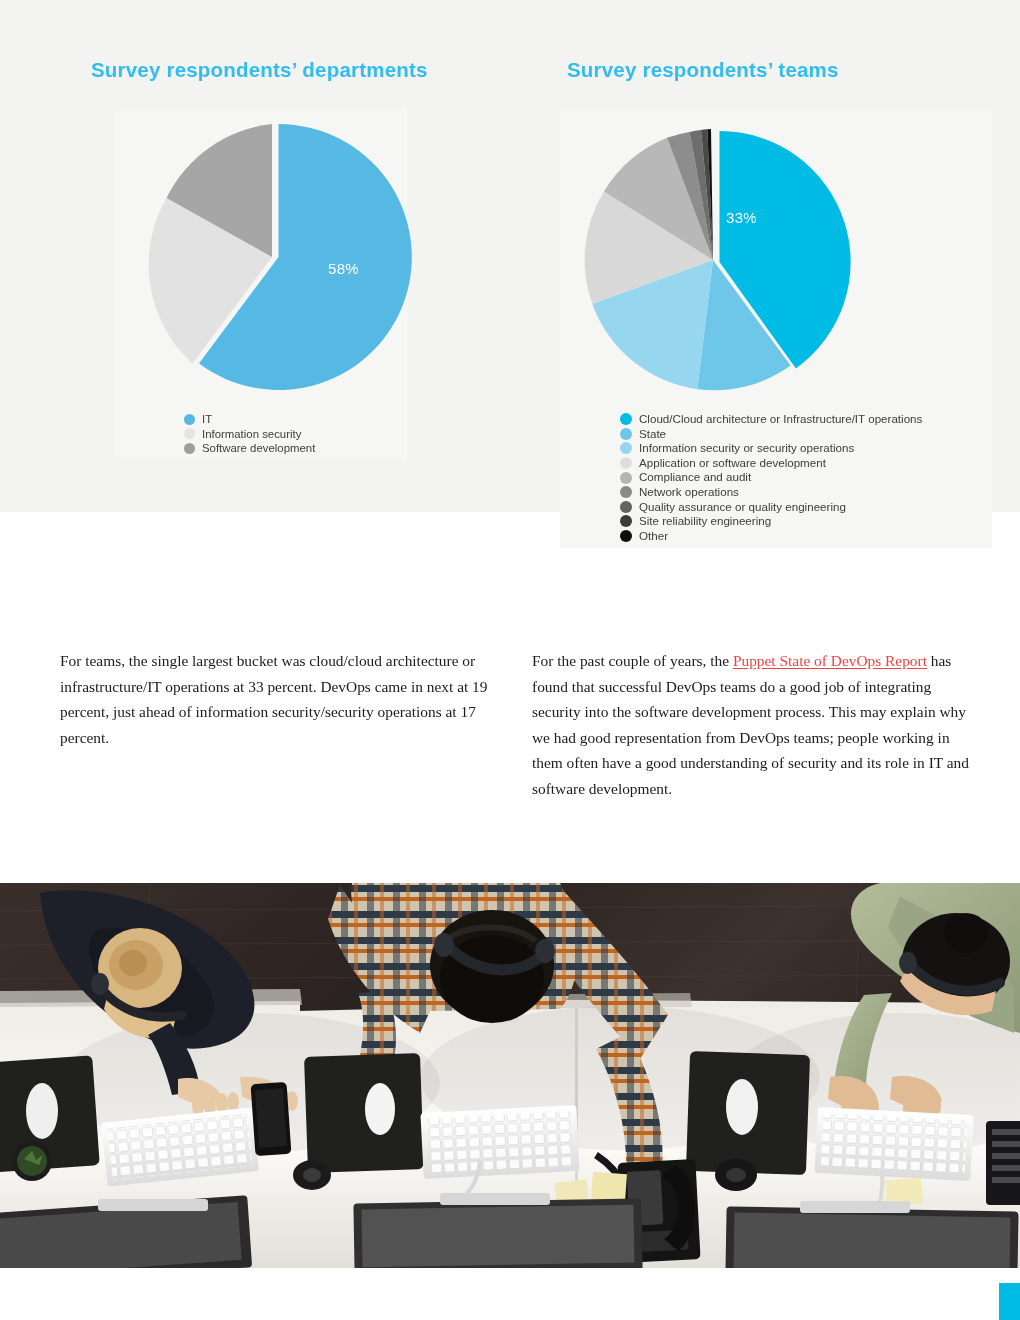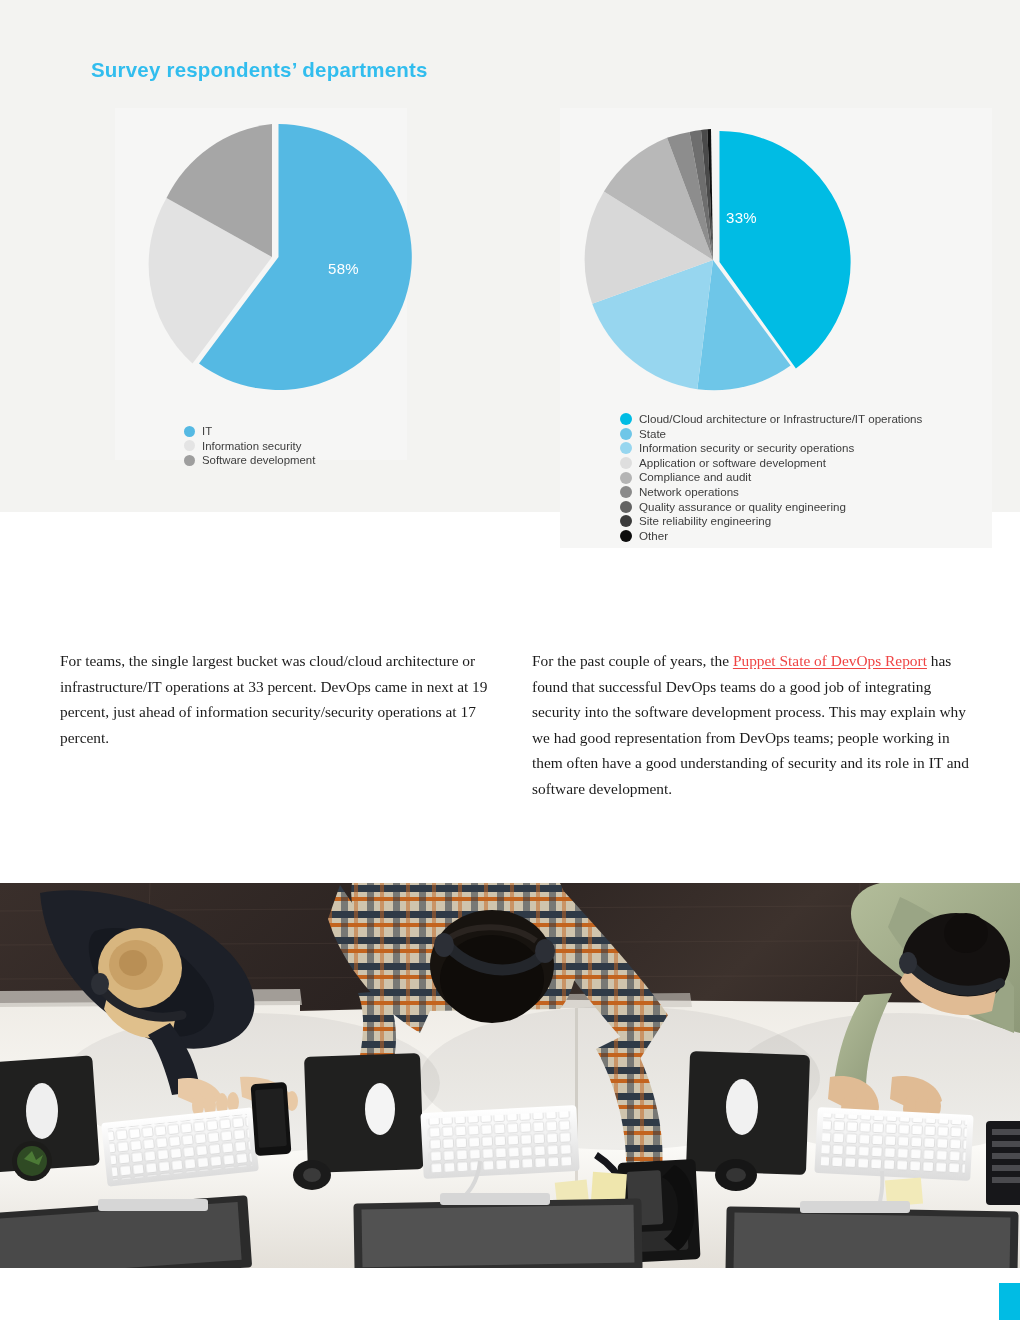--- a/index.html
+++ b/index.html
@@ -59,21 +59,21 @@
     color: #ffffff;
     font-size: 15px;
     letter-spacing: 0.3px;
     pointer-events: none;
   }
   #pct-left  { left: 328px; top: 260px; }
   #pct-right { left: 726px; top: 209px; }
 
   
   .legend { position: absolute; }
-  #legend-left  { left: 184px; top: 424px; }
+  #legend-left  { left: 184px; top: 412px; }
   #legend-right { left: 620px; top: 412px; }
 
   .legend-row {
     display: flex;
     align-items: center;
     height: 14.6px;
     white-space: nowrap;
   }
   .legend-swatch {
     width: 11px; height: 11px;
@@ -134,20 +134,21 @@
 <body>
 
 <div class="page">
 
   <section class="chart-band">
     <div class="chart-panel-left"></div>
     <div class="chart-panel-right"></div>
 
     <h2 class="chart-title" id="title-left">Survey respondents’ departments</h2>
 
+    <h2 class="chart-title" id="title-right">Survey respondents’ teams</h2>
 
     <div class="pie-wrap" id="pie-left">
       <svg viewBox="0 0 290 290" width="290" height="290">
         <g>
 
           <path fill="#55b9e3" d="M 150.5 145 L 150.5 12 A 133 133 0 1 1 71.0 251.4 Z"></path>
 
           <path fill="#e2e2e2" d="M 144 145 L 64.5 251.4 A 133 133 0 0 1 38.5 86.1 Z"></path>
 
           <path fill="#a6a6a6" d="M 144 145 L 38.5 86.1 A 133 133 0 0 1 144 12 Z"></path>

